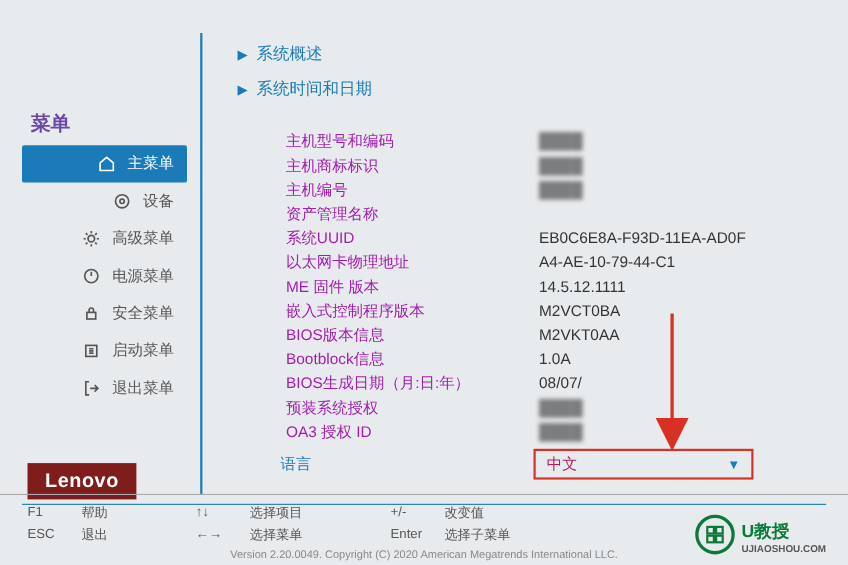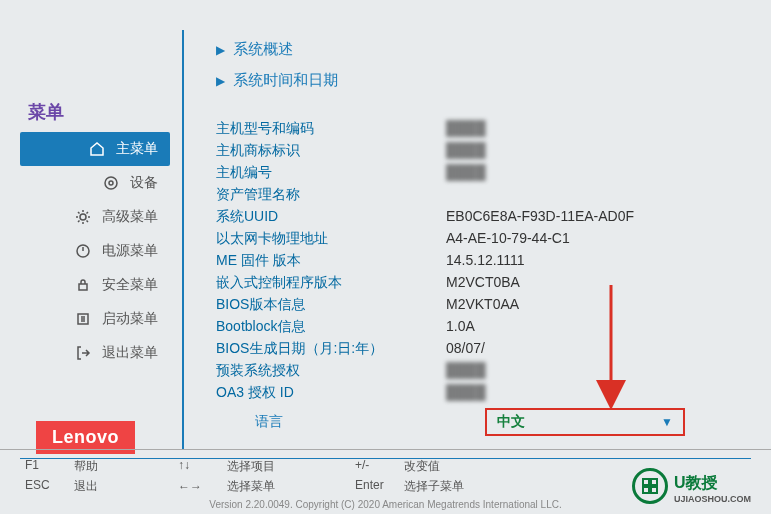--- a/index.html
+++ b/index.html
@@ -77,21 +77,22 @@
     .info-section {
       margin-top: 30px;
     }
     .info-row {
       display: flex;
       margin-bottom: 4px;
       font-size: 14px;
     }
     .info-label {
       width: 230px;
-      color: #0369a1;
+      color: #a21caf;
+      margin-left: 44px;
     }
     .info-value {
       color: #333;
       filter: blur(2px);
       opacity: 0.6;
     }
     .info-value.clear {
       filter: none;
       opacity: 1;
     }
@@ -109,32 +110,32 @@
       border: 2px solid #d93025;
       padding: 3px 10px;
       width: 200px;
       display: flex;
       justify-content: space-between;
       align-items: center;
       background: #e8ebed;
       cursor: pointer;
     }
     .lang-value {
-      color: #15803d;
-      font-weight: bold;
+      color: #be185d;
+      font-weight: normal;
     }
     .chevron {
       color: #1a7bb8;
       font-size: 12px;
     }
     .brand-box {
       position: absolute;
-      left: 36px;
+      left: 25px;
       bottom: 60px;
-      background: #ef4444;
+      background: #7f1d1d;
       color: #fff;
       padding: 6px 16px;
       font-size: 18px;
       font-weight: bold;
       letter-spacing: 0.5px;
     }
     .footer {
       position: absolute;
       bottom: 0;
       left: 0;

